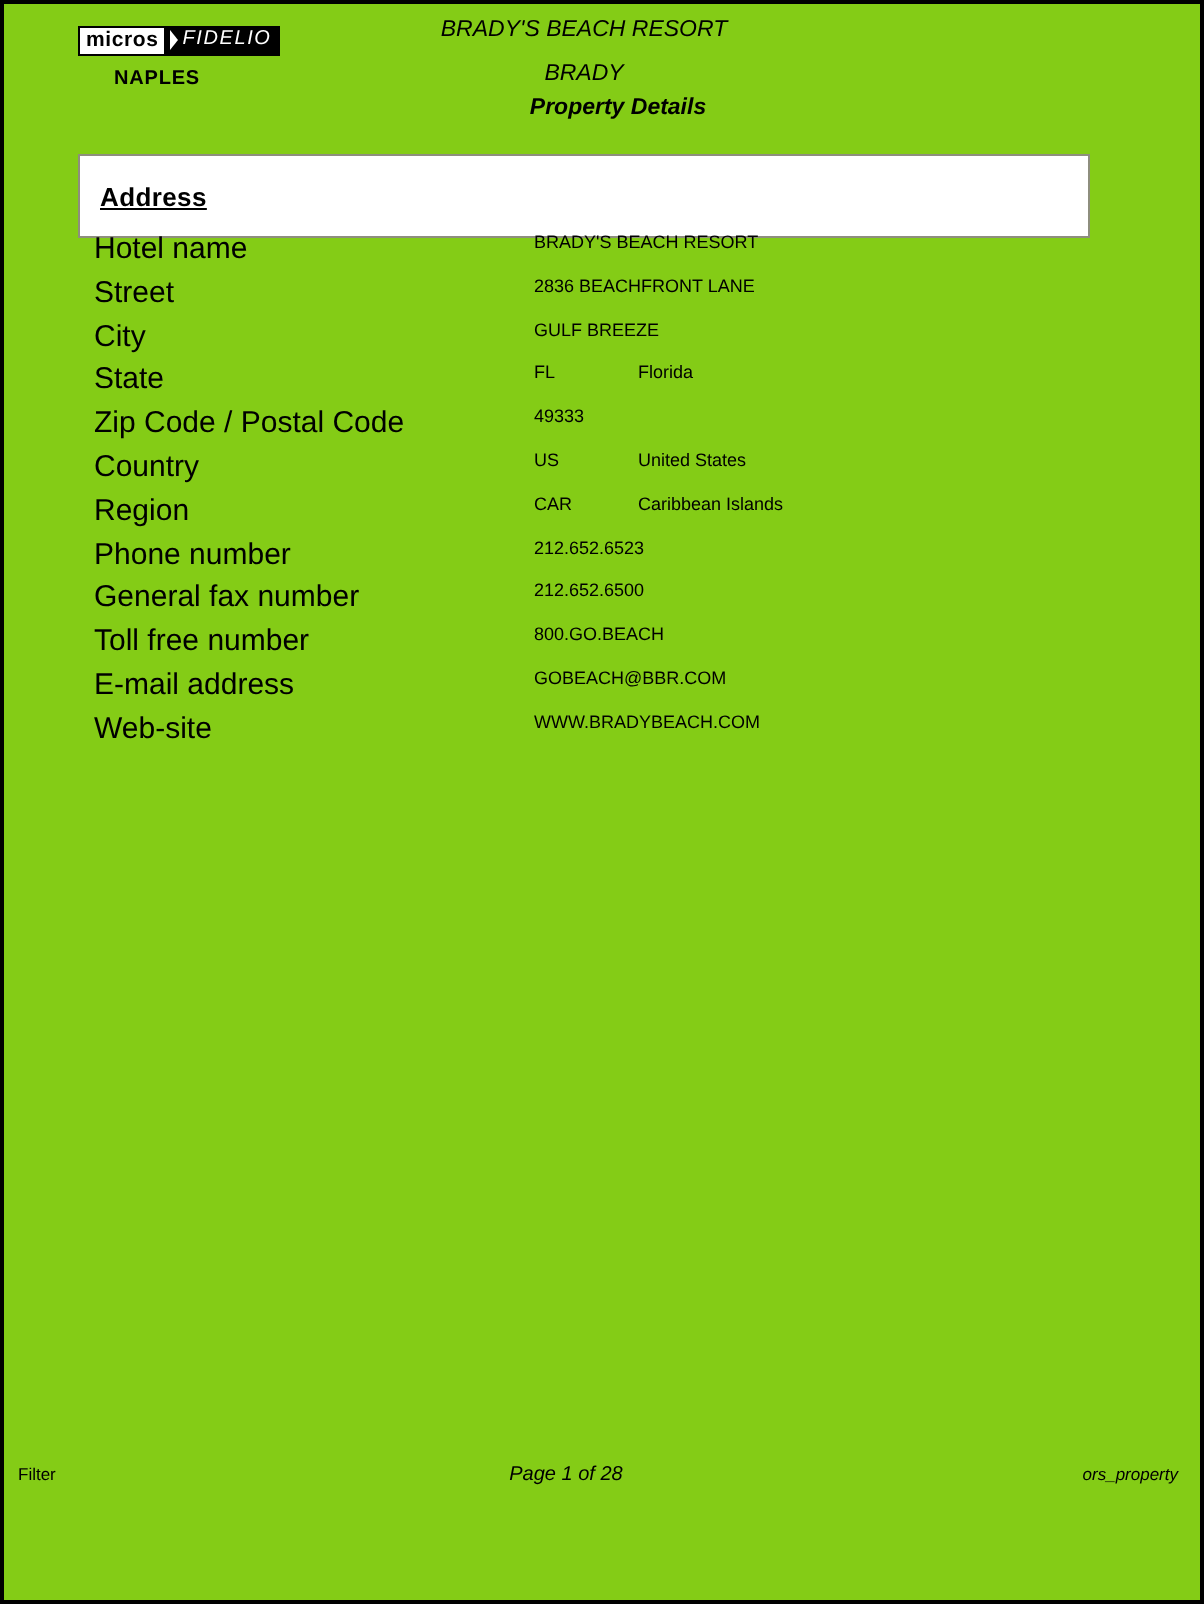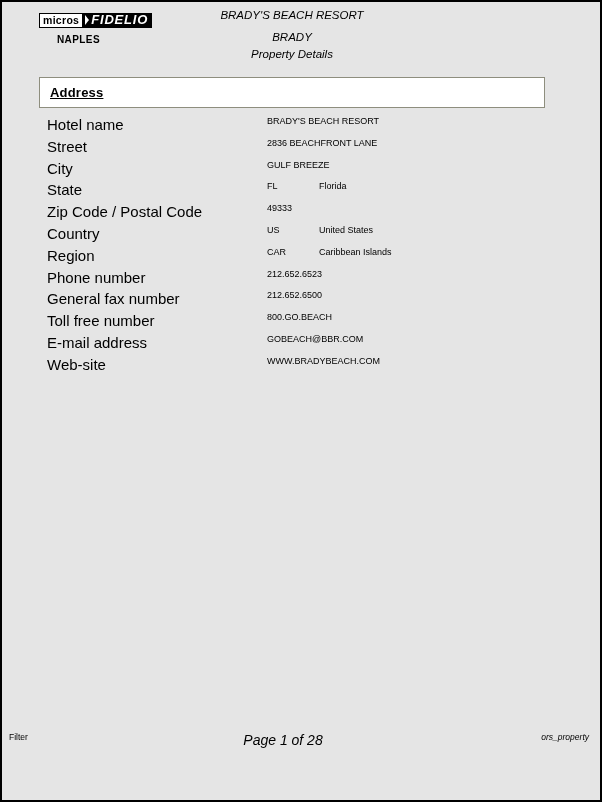--- a/index.html
+++ b/index.html
@@ -1,74 +1,74 @@
 <!DOCTYPE html>
 <html><head>
 <meta charset="utf-8">
 <style>
   html, body { margin:0; padding:0; background:#ffffff; }
   .page {
     position:relative;
     width:602px; height:802px;
     box-sizing:border-box;
-    background:#e5e5e5;
+    background:#84cc16;
     border:2px solid #000000;
     font-family:"Liberation Sans", sans-serif;
     color:#000000;
     overflow:hidden;
   }
 
   
   .logo { position:absolute; left:37px; top:11px; display:flex; align-items:stretch; height:15px; }
   .logo-micros {
     background:#ffffff; border:1px solid #000000;
     font-weight:bold; font-size:10.5px; line-height:13px;
     padding:0 3px; letter-spacing:0.3px; box-sizing:border-box;
   }
   .logo-fidelio {
     background:#000000; color:#ffffff;
     display:flex; align-items:center;
-    font-size:13px; font-weight:bold; font-style:italic;
+    font-size:10px; font-weight:normal; font-style:italic;
     letter-spacing:0.8px; padding:0 4px 2px 2px;
   }
   .logo-chevron {
     width:0; height:0;
     border-top:5px solid transparent;
     border-bottom:5px solid transparent;
     border-left:4px solid #ffffff;
     margin-right:2px;
   }
   .naples { position:absolute; left:55px; top:32px; font-size:10px; font-weight:bold; letter-spacing:0.4px; }
 
   
   .title-line { position:absolute; left:290px; transform:translateX(-50%); white-space:nowrap; font-size:11.5px; font-style:italic; }
   .title1 { top:7px; }
   .title2 { top:29px;text-align:right; }
-  .title3 { top:46px; font-weight:normal; }
+  .title3 { top:46px; font-weight:bold;margin-left:17px; }
 
   
   .section-box {
     position:absolute; left:37px; top:75px;
-    width:506px; height:31px; box-sizing:border-box;
+    width:506px; height:42px; box-sizing:border-box;
     border:1px solid #8e8e7e;
     display:flex; align-items:center; padding-left:10px;
     background:#ffffff;
   }
   .section-title { font-size:13px; font-weight:bold; text-decoration:underline; letter-spacing:0.2px; }
 
   
   .fields { position:absolute; left:0; top:114px; width:602px; }
   .field-row { position:relative; height:21.8px; }
   .fl  { position:absolute; left:45px;  top:0; font-size:15px; white-space:nowrap; }
   .fv1 { position:absolute; left:265px; top:0; font-size:9px; white-space:nowrap; }
   .fv2 { position:absolute; left:317px; top:0; font-size:9px; white-space:nowrap; }
 
   
   .footer-left   { position:absolute; left:7px;  top:730px; font-size:8.5px; }
-  .footer-center { position:absolute; left:281px; top:730px; transform:translateX(-50%); font-size:14px; font-style:italic; white-space:nowrap; }
+  .footer-center { position:absolute; left:281px; top:730px; transform:translateX(-50%); font-size:10px; font-style:italic; white-space:nowrap; }
   .footer-right  { position:absolute; right:11px; top:730px; font-size:8.5px; font-style:italic; }
 </style>
 </head>
 <body>
 
 <div class="page">
 
   <div class="logo">
     <span class="logo-micros">micros</span>
     <span class="logo-fidelio">

